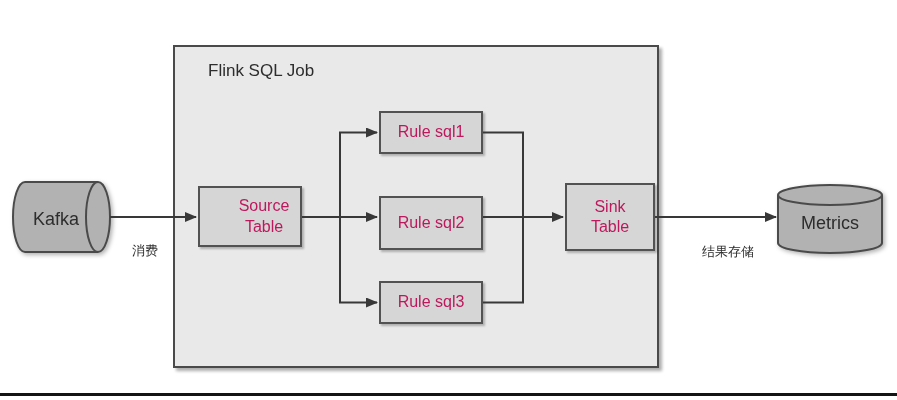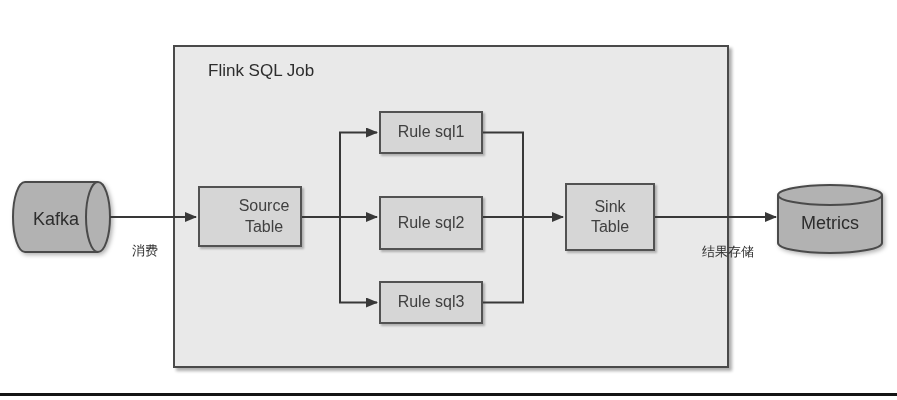--- a/index.html
+++ b/index.html
@@ -1,32 +1,32 @@
 <!DOCTYPE html>
 <html><head>
 <meta charset="utf-8">
 <style>
   html,body { margin:0; padding:0; background:#ffffff; }
   .canvas {
     position:relative; width:897px; height:400px; background:#ffffff;
     font-family:"Liberation Sans", sans-serif; overflow:hidden;
   }
   .flink-container {
-    position:absolute; left:173px; top:45px; width:556px; height:323px;
+    position:absolute; left:173px; top:45px; width:486px; height:323px;
     background:#e9e9e9; border:2px solid #4a4a4a; box-sizing:border-box;
     box-shadow:3px 3px 3px rgba(0,0,0,0.32); z-index:1;
   }
   .flink-label {
     position:absolute; left:33px; top:14px; font-size:17px; color:#2d2d2d;
     white-space:nowrap;
   }
   .node {
     position:absolute; display:flex; align-items:center; justify-content:center;
     text-align:center; background:#d6d6d6; border:2px solid #525252;
-    box-sizing:border-box; color:#404040; font-size:16px; line-height:1.28;
+    box-sizing:border-box; color:#be185d; font-size:16px; line-height:1.28;
     box-shadow:2px 2px 2px rgba(0,0,0,0.25); z-index:2;
   }
   #node-source { left:198px; top:186px; width:104px; height:61px;justify-content:flex-end; }
   #node-rule1  { left:379px; top:111px; width:104px; height:43px; }
   #node-rule2  { left:379px; top:196px; width:104px; height:54px; }
   #node-rule3  { left:379px; top:281px; width:104px; height:43px; }
   #node-sink   { left:565px; top:183px; width:90px;  height:68px;justify-content:center; }
   #node-source .lbl { width:72px; }
   #node-sink .lbl   { width:58px; }
   .layer {

